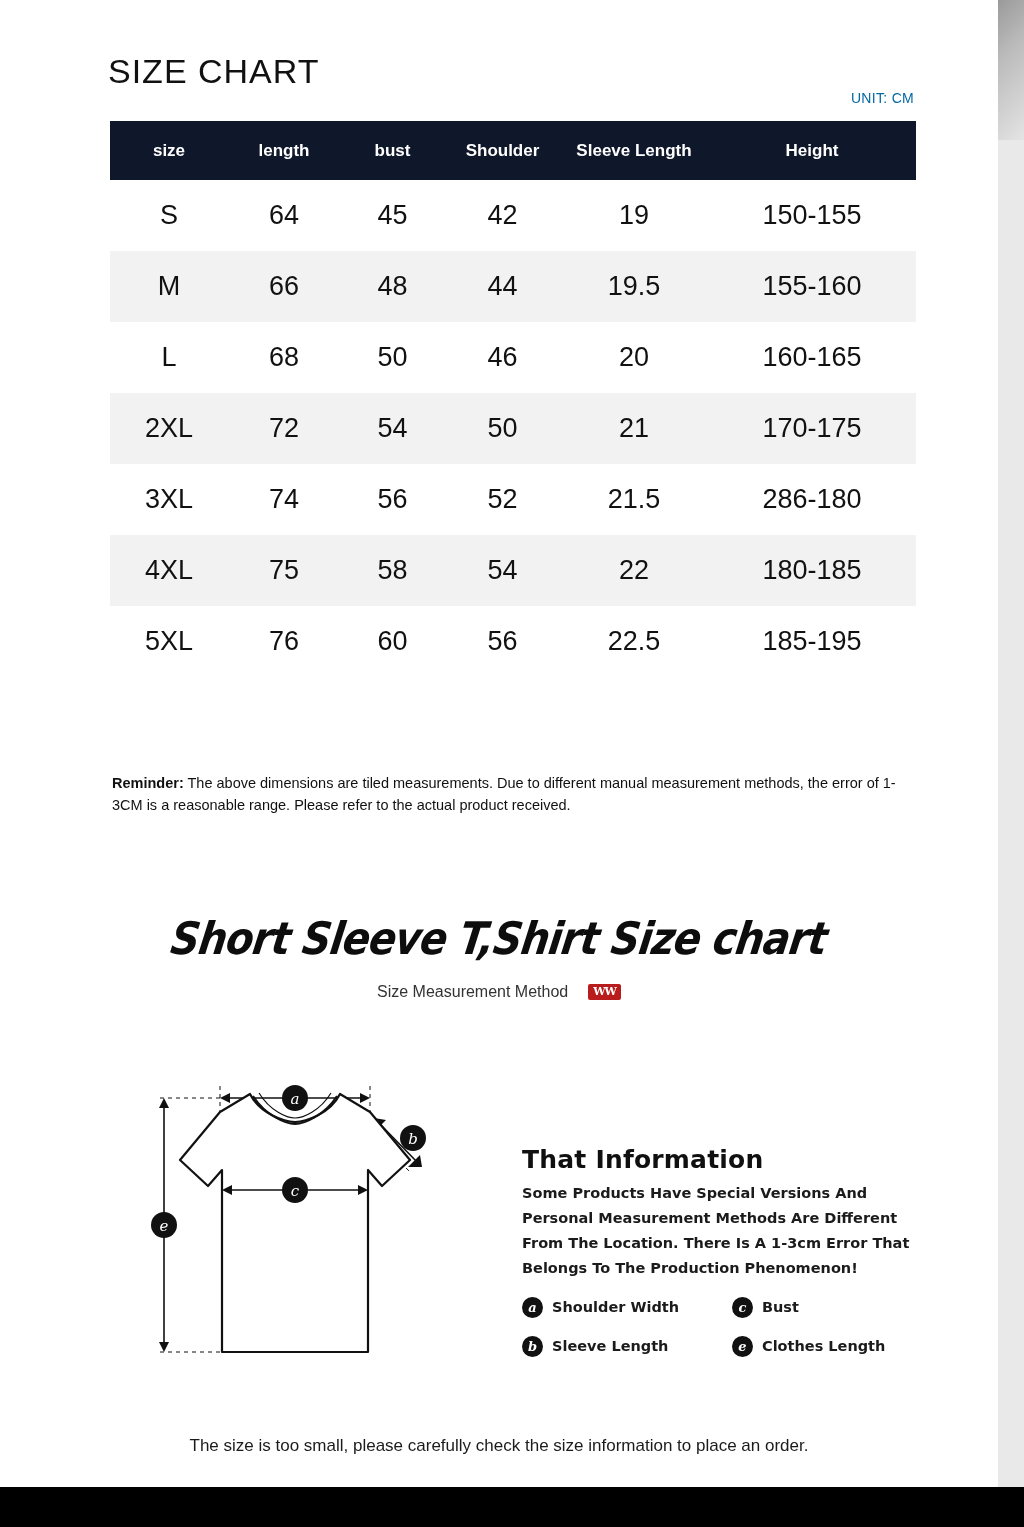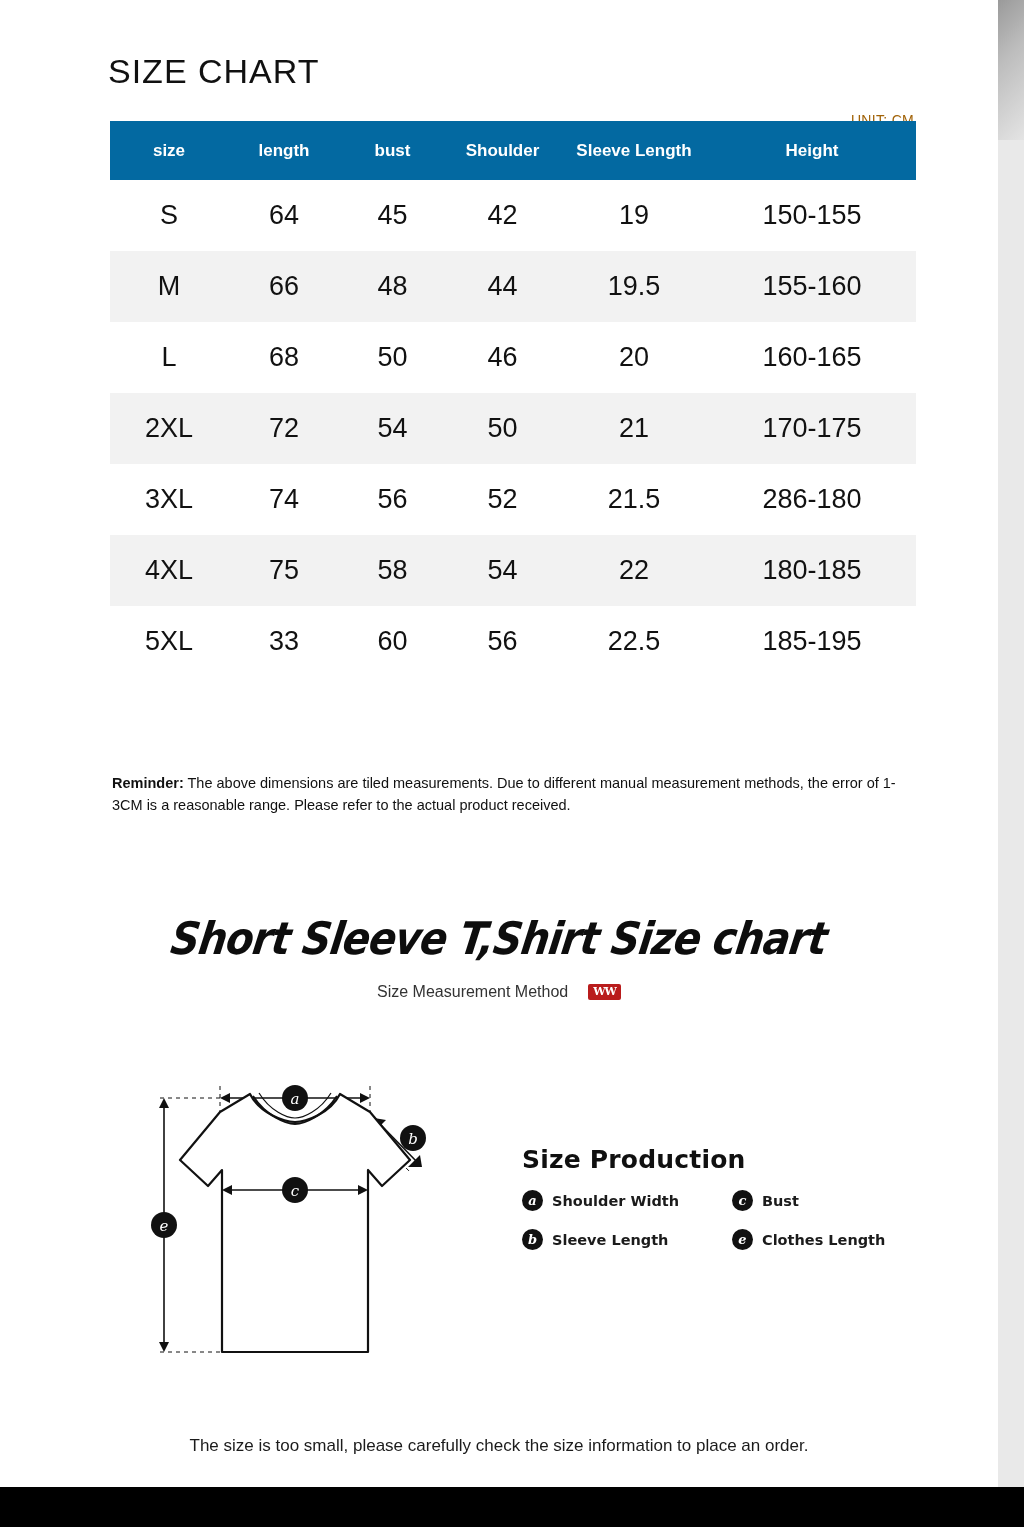--- a/index.html
+++ b/index.html
@@ -63,36 +63,35 @@
     letter-spacing: 1px;
     color: #111;
     font-family: "Liberation Sans", sans-serif;
     font-weight: 400;
   }
   .unit-label {
     position: absolute;
     right: 84px;
     top: 38px;
     font-size: 14px;
-    color: #a16207;
+    color: #0369a1;
     letter-spacing: .3px;
-    margin-top: 22px;
   }
 
   
   .size-table {
     position: absolute;
     left: 110px;
     top: 121px;
     width: 806px;
     border-collapse: collapse;
     table-layout: fixed;
   }
   .size-table thead th {
-    background: #0369a1;
+    background: #0f172a;
     color: #ffffff;
     font-size: 17px;
     font-weight: bold;
     height: 57px;
     text-align: center;
     vertical-align: middle;
   }
   .size-table tbody td {
     height: 69px;
     text-align: center;
@@ -309,21 +308,21 @@
       <tr>
         <td>4XL</td>
         <td>75</td>
         <td>58</td>
         <td>54</td>
         <td>22</td>
         <td>180-185</td>
       </tr>
       <tr>
         <td>5XL</td>
-        <td>33</td>
+        <td>76</td>
         <td>60</td>
         <td>56</td>
         <td>22.5</td>
         <td>185-195</td>
       </tr>
     </tbody>
   </table>
 
   <div class="reminder">
     <b>Reminder:</b><span> The above dimensions are tiled measurements. Due to different manual measurement methods, the error of 1-3CM is a reasonable range. Please refer to the actual product received.</span>
@@ -381,21 +380,22 @@
         <line x1="105" y1="130" x2="245" y2="130"></line>
       </g>
       <polygon points="102,130 112,125 112,135" fill="#111"></polygon>
       <polygon points="248,130 238,125 238,135" fill="#111"></polygon>
       <circle cx="175" cy="130" r="13" fill="#111"></circle>
       <text x="175" y="136" text-anchor="middle" font-size="15" font-style="italic" font-family="DejaVu Serif, serif" fill="#fff">c</text>
     </svg>
   </div>
 
   <div class="info-wrap">
-    <div class="info-title">Size Production</div>
+    <div class="info-title">That Information</div>
+    <div class="info-body">Some Products Have Special Versions And Personal Measurement Methods Are Different From The Location. There Is A 1-3cm Error That Belongs To The Production Phenomenon!</div>
     <div class="legend">
       <div class="legend-item">
         <span class="legend-dot">a</span>
         <span>Shoulder Width</span>
       </div>
       <div class="legend-item">
         <span class="legend-dot">c</span>
         <span>Bust</span>
       </div>
       <div class="legend-item">

